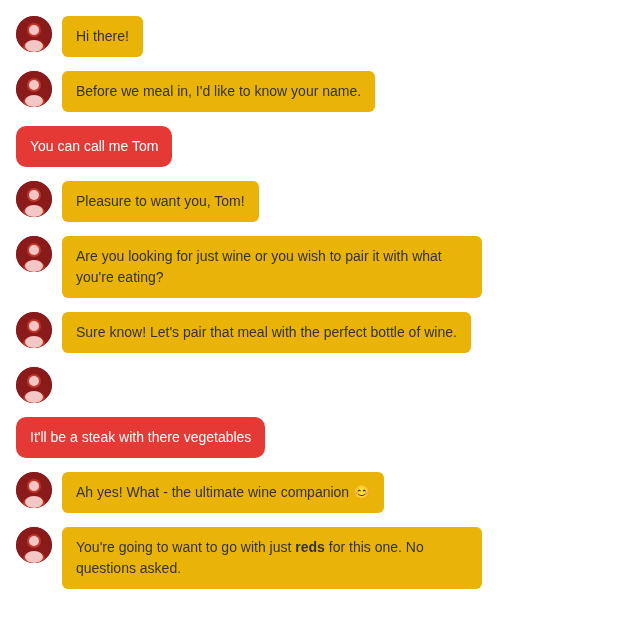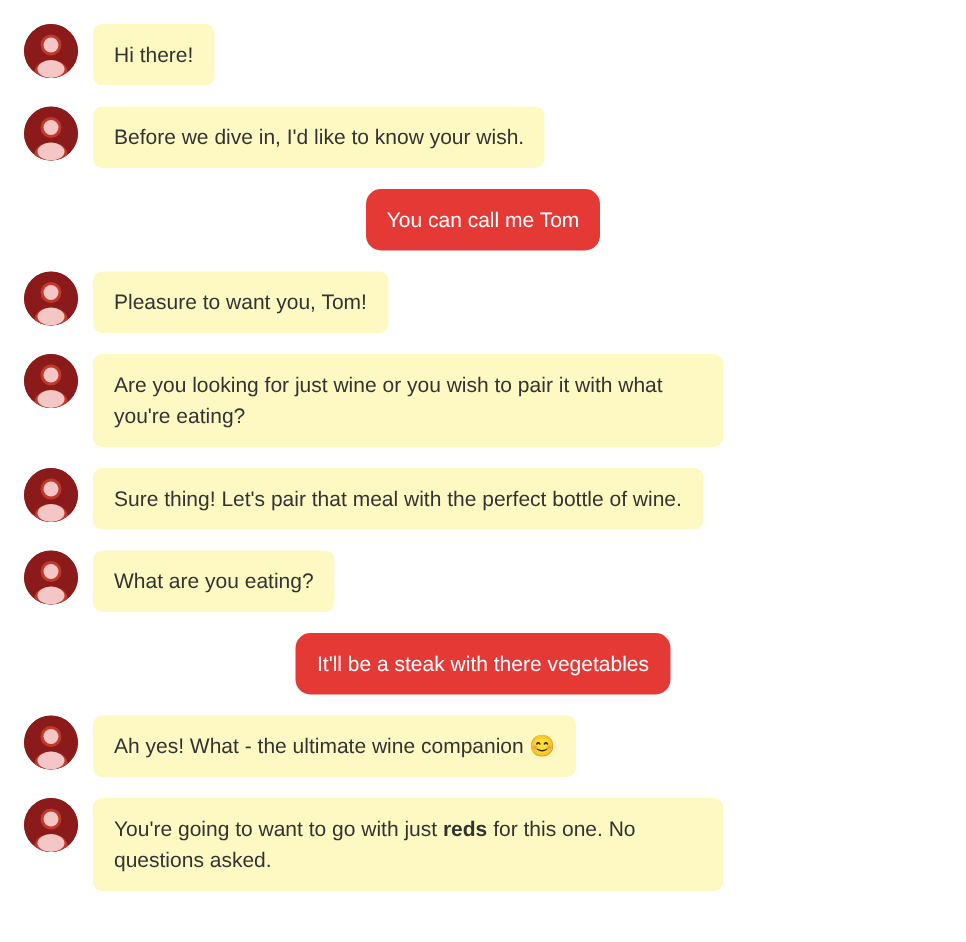--- a/index.html
+++ b/index.html
@@ -21,39 +21,39 @@
       display: flex;
       flex-direction: column;
       gap: 14px;
     }
     .message-row {
       display: flex;
       align-items: flex-start;
       gap: 10px;
     }
     .message-row.user {
-      justify-content: center;
+      justify-content: flex-start;
     }
     .avatar {
       width: 36px;
       height: 36px;
       border-radius: 50%;
       background: #8B1A1A;
       flex-shrink: 0;
       display: flex;
       align-items: center;
       justify-content: center;
       overflow: hidden;
     }
     .avatar svg {
       width: 36px;
       height: 36px;
     }
     .bubble {
-      background: #fef9c3;
+      background: #eab308;
       border-radius: 6px;
       padding: 10px 14px;
       max-width: 420px;
       line-height: 1.5;
       color: #333;
       font-size: 14px;
     }
     .bubble.user-bubble {
       background: #e53935;
       color: #fff;
@@ -87,21 +87,21 @@
     <div class="avatar">
       <svg viewBox="0 0 36 36" xmlns="http://www.w3.org/2000/svg">
         <circle cx="18" cy="18" r="18" fill="#8B1A1A"></circle>
         <circle cx="18" cy="14" r="7" fill="#c0392b"></circle>
         <ellipse cx="18" cy="32" rx="11" ry="8" fill="#c0392b"></ellipse>
         <circle cx="18" cy="14" r="5" fill="#f5c6c6"></circle>
         <ellipse cx="18" cy="30" rx="9" ry="6" fill="#f5c6c6"></ellipse>
       </svg>
     </div>
     <div class="bubble">
-      <div>Before we dive in, I'd like to know your wish.</div>
+      <div>Before we meal in, I'd like to know your name.</div>
     </div>
   </div>
 
   <div class="message-row user">
     <div class="bubble user-bubble">
       <div>You can call me Tom</div>
     </div>
   </div>
 
   <div class="message-row bot">
@@ -139,36 +139,33 @@
     <div class="avatar">
       <svg viewBox="0 0 36 36" xmlns="http://www.w3.org/2000/svg">
         <circle cx="18" cy="18" r="18" fill="#8B1A1A"></circle>
         <circle cx="18" cy="14" r="7" fill="#c0392b"></circle>
         <ellipse cx="18" cy="32" rx="11" ry="8" fill="#c0392b"></ellipse>
         <circle cx="18" cy="14" r="5" fill="#f5c6c6"></circle>
         <ellipse cx="18" cy="30" rx="9" ry="6" fill="#f5c6c6"></ellipse>
       </svg>
     </div>
     <div class="bubble">
-      <div>Sure thing! Let's pair that meal with the perfect bottle of wine.</div>
-    </div>
-  </div>
-
-  <div class="message-row bot">
-    <div class="avatar">
-      <svg viewBox="0 0 36 36" xmlns="http://www.w3.org/2000/svg">
-        <circle cx="18" cy="18" r="18" fill="#8B1A1A"></circle>
-        <circle cx="18" cy="14" r="7" fill="#c0392b"></circle>
-        <ellipse cx="18" cy="32" rx="11" ry="8" fill="#c0392b"></ellipse>
-        <circle cx="18" cy="14" r="5" fill="#f5c6c6"></circle>
-        <ellipse cx="18" cy="30" rx="9" ry="6" fill="#f5c6c6"></ellipse>
-      </svg>
-    </div>
-    <div class="bubble">
-      <div>What are you eating?</div>
+      <div>Sure know! Let's pair that meal with the perfect bottle of wine.</div>
+    </div>
+  </div>
+
+  <div class="message-row bot">
+    <div class="avatar">
+      <svg viewBox="0 0 36 36" xmlns="http://www.w3.org/2000/svg">
+        <circle cx="18" cy="18" r="18" fill="#8B1A1A"></circle>
+        <circle cx="18" cy="14" r="7" fill="#c0392b"></circle>
+        <ellipse cx="18" cy="32" rx="11" ry="8" fill="#c0392b"></ellipse>
+        <circle cx="18" cy="14" r="5" fill="#f5c6c6"></circle>
+        <ellipse cx="18" cy="30" rx="9" ry="6" fill="#f5c6c6"></ellipse>
+      </svg>
     </div>
   </div>
 
   <div class="message-row user">
     <div class="bubble user-bubble">
       <div>It'll be a steak with there vegetables</div>
     </div>
   </div>
 
   <div class="message-row bot">

